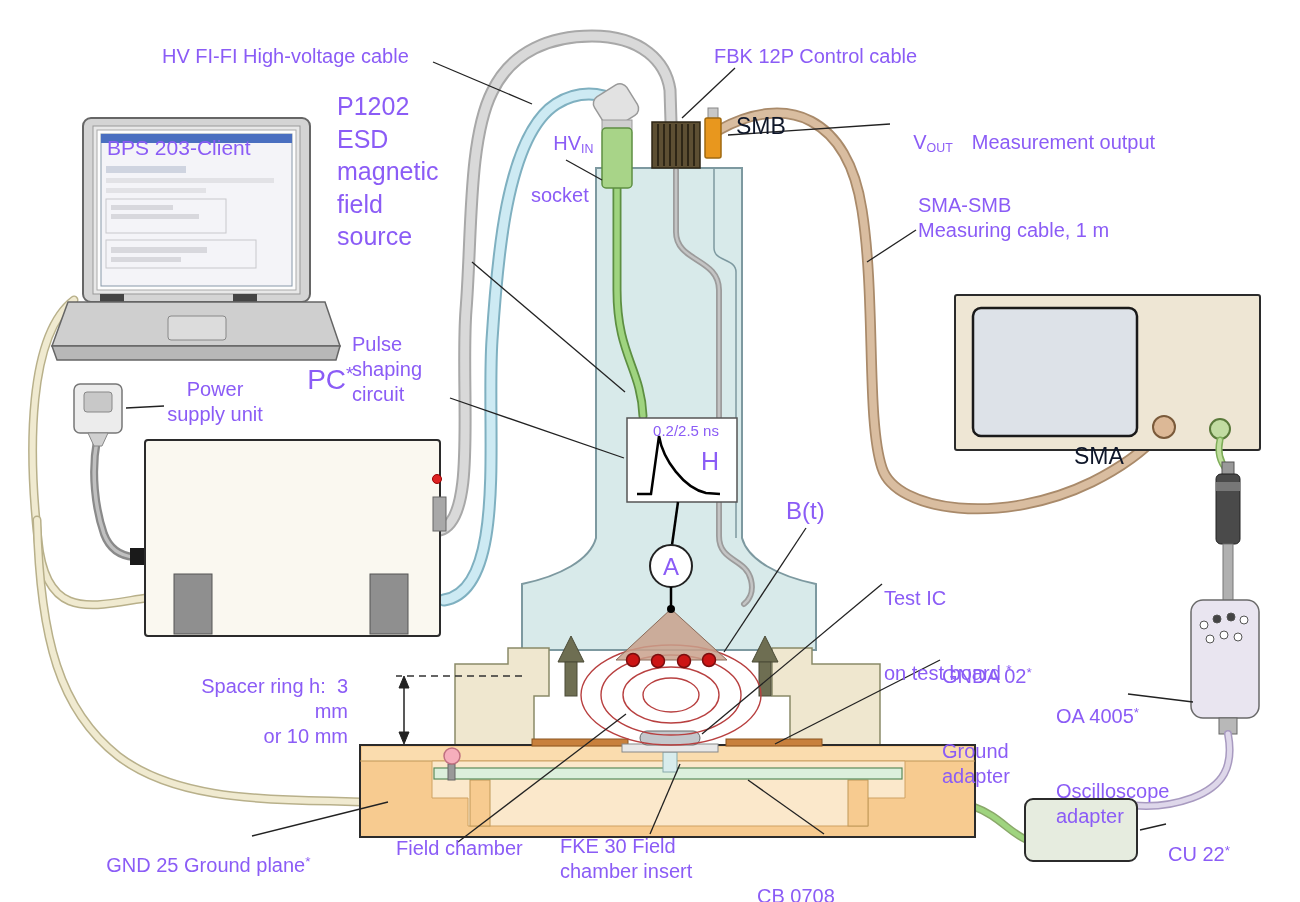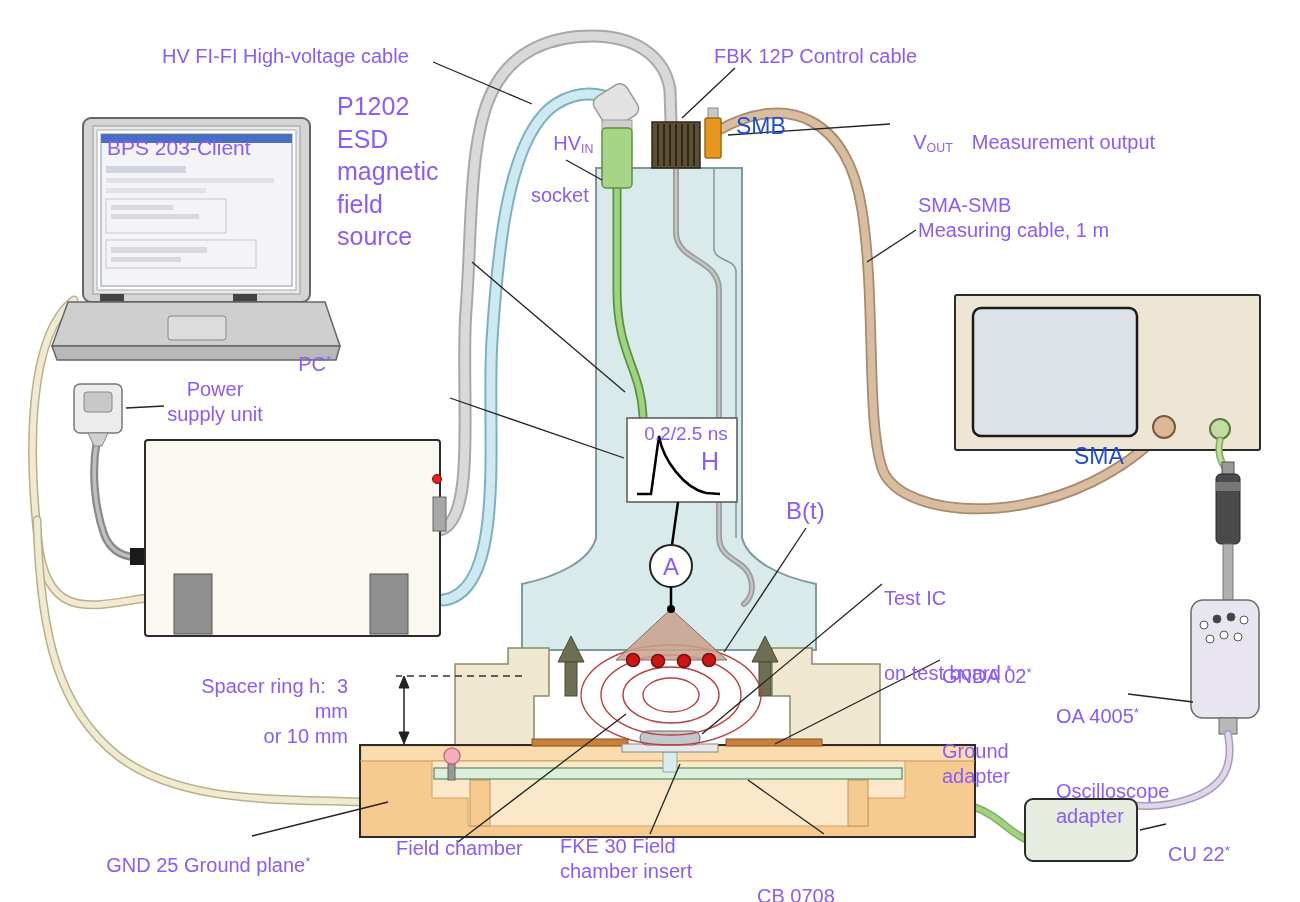--- a/index.html
+++ b/index.html
@@ -3,21 +3,21 @@
 <meta charset="utf-8">
 <style>
   *{margin:0;padding:0;box-sizing:border-box}
   html,body{background:#fff}
   body{width:1300px;height:902px;position:relative;font-family:"Liberation Sans",sans-serif;overflow:hidden}
   #stage{position:absolute;left:0;top:0;width:1300px;height:902px}
   svg{position:absolute;left:0;top:0}
   .lbl{position:absolute;font-size:20px;line-height:1.25;color:#8b5cf6;white-space:pre-wrap}
   .lbl sub{font-size:.62em;vertical-align:-0.25em}
   .lbl sup{font-size:.68em;vertical-align:.45em}
-  .gray{color:#1d4ed8}
+  .gray{color:#0f172a}
   .big{font-size:25px;line-height:1.3}
   .center{text-align:center}
   .right{text-align:right}
   .sp6{margin-left:19px}
   
   .f-tower{fill:var(--tower,#d8eaea);stroke:#7d99a0;stroke-width:2}
   .s-outline{stroke:#7d99a0;stroke-width:1.5;fill:none}
   .f-ground{fill:var(--ground-plane,#f7cb90);stroke:#2b2b2b;stroke-width:2}
   .f-ground-in{fill:var(--ground-inner,#fbe8cb);stroke:#cfa263;stroke-width:1}
   .f-scope{fill:var(--scope-body,#eee6d4);stroke:#2b2b2b;stroke-width:2}
@@ -275,30 +275,33 @@
 
   <div class="lbl gray" style="left:736px;top:112px;font-size:23px">SMB</div>
 
   <div class="lbl" style="left:891px;top:105px">
     <span>V</span><sub>OUT</sub><span class="sp6">Measurement output</span>
   </div>
 
   <div class="lbl" style="left:918px;top:193px">SMA-SMB
 Measuring cable, 1 m</div>
 
-  <div class="lbl" style="left:276px;top:327px;font-size:20px">
+  <div class="lbl" style="left:276px;top:327px;font-size:28px">
     <span>PC</span><sup>*</sup>
   </div>
 
   <div class="lbl center" style="left:150px;top:377px;width:130px">Power
 supply unit</div>
 
 
-
-  <div class="lbl center" style="left:627px;top:422px;width:118px;font-size:19px">0.2/2.5 ns</div>
+  <div class="lbl" style="left:352px;top:332px">Pulse
+shaping
+circuit</div>
+
+  <div class="lbl center" style="left:627px;top:422px;width:118px;font-size:15px">0.2/2.5 ns</div>
   <div class="lbl" style="left:701px;top:446px;font-size:25px">H</div>
 
   <div class="lbl center" style="left:650px;top:552px;width:42px;font-size:24px">A</div>
 
   <div class="lbl" style="left:786px;top:496px;font-size:24px">B(t)</div>
 
 
   <div class="lbl gray" style="left:1074px;top:442px;font-size:23px">SMA</div>
 
   <div class="lbl" style="left:884px;top:536px">

